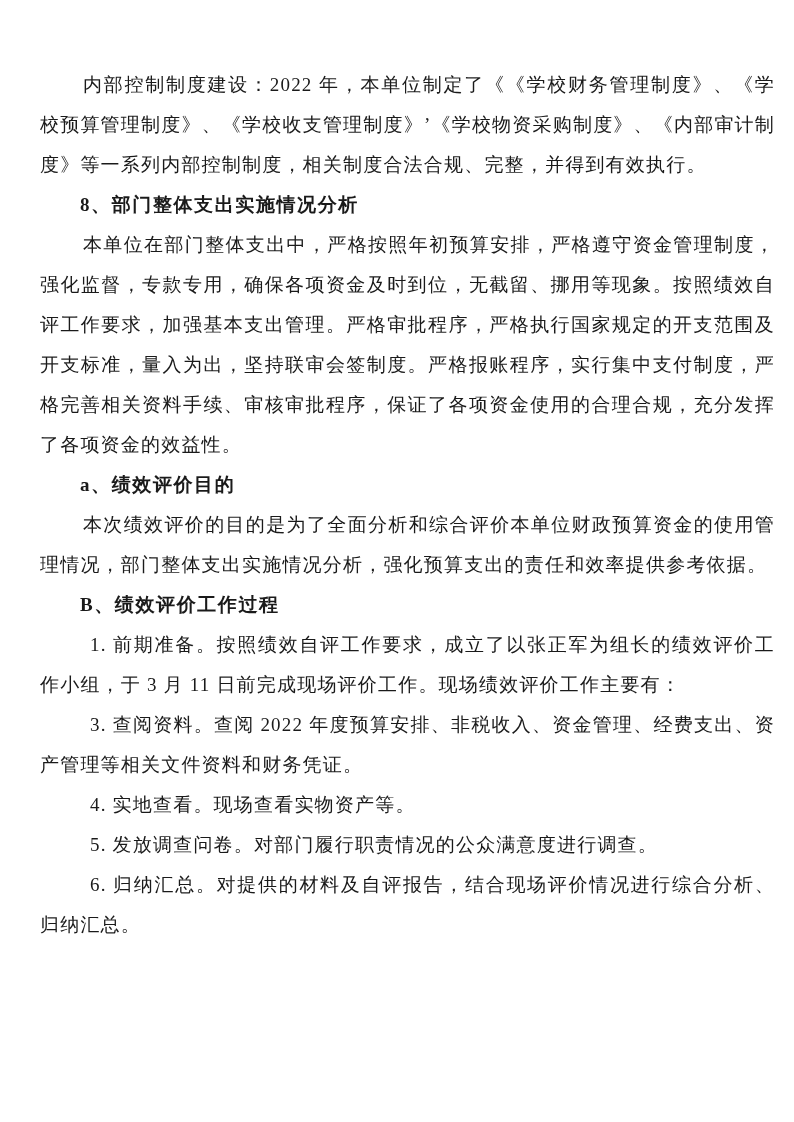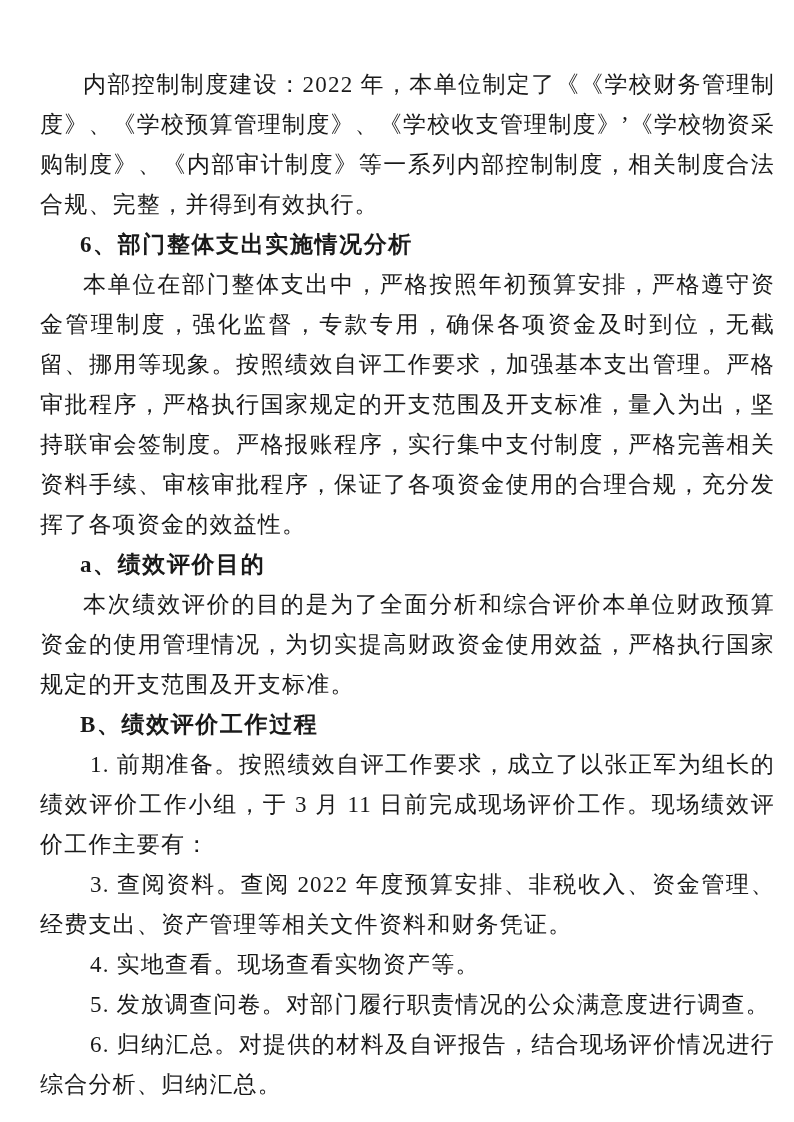--- a/index.html
+++ b/index.html
@@ -23,21 +23,21 @@
     left: 0;
     width: 794px;
     height: 1122px;
     padding: 65px 19px 20px 40px;
     color: #1a1a1a;
     font-family: "Liberation Serif", "DejaVu Serif", serif;
   }
   .block {
     margin: 0;
     padding: 0;
-    font-size: 23px;
+    font-size: 19px;
     line-height: 40px;
     letter-spacing: 1.2px;
     text-align: justify;
     text-justify: inter-ideograph;
     word-break: break-all;
   }
   .block.body {
     text-indent: 43px;
   }
   .block.numbered {
@@ -48,24 +48,24 @@
     text-indent: 40px;
     letter-spacing: 1.6px;
   }
 </style>
 </head>
 <body>
 
 <div class="page" style="background: rgb(255, 255, 255);">
   <div class="content" id="doc-content" style="color: rgb(26, 26, 26);">
       <p class="block body">内部控制制度建设：2022 年，本单位制定了《《学校财务管理制度》、《学校预算管理制度》、《学校收支管理制度》’《学校物资采购制度》、《内部审计制度》等一系列内部控制制度，相关制度合法合规、完整，并得到有效执行。</p>
-      <p class="block heading">6、部门整体支出实施情况分析</p>
+      <p class="block heading">8、部门整体支出实施情况分析</p>
       <p class="block body">本单位在部门整体支出中，严格按照年初预算安排，严格遵守资金管理制度，强化监督，专款专用，确保各项资金及时到位，无截留、挪用等现象。按照绩效自评工作要求，加强基本支出管理。严格审批程序，严格执行国家规定的开支范围及开支标准，量入为出，坚持联审会签制度。严格报账程序，实行集中支付制度，严格完善相关资料手续、审核审批程序，保证了各项资金使用的合理合规，充分发挥了各项资金的效益性。</p>
       <p class="block heading">a、绩效评价目的</p>
-      <p class="block body">本次绩效评价的目的是为了全面分析和综合评价本单位财政预算资金的使用管理情况，为切实提高财政资金使用效益，严格执行国家规定的开支范围及开支标准。</p>
+      <p class="block body">本次绩效评价的目的是为了全面分析和综合评价本单位财政预算资金的使用管理情况，部门整体支出实施情况分析，强化预算支出的责任和效率提供参考依据。</p>
       <p class="block heading">B、绩效评价工作过程</p>
       <p class="block numbered">1. 前期准备。按照绩效自评工作要求，成立了以张正军为组长的绩效评价工作小组，于 3 月 11 日前完成现场评价工作。现场绩效评价工作主要有：</p>
       <p class="block numbered">3. 查阅资料。查阅 2022 年度预算安排、非税收入、资金管理、经费支出、资产管理等相关文件资料和财务凭证。</p>
       <p class="block numbered">4. 实地查看。现场查看实物资产等。</p>
       <p class="block numbered">5. 发放调查问卷。对部门履行职责情况的公众满意度进行调查。</p>
       <p class="block numbered">6. 归纳汇总。对提供的材料及自评报告，结合现场评价情况进行综合分析、归纳汇总。</p>
     </div>
 </div>
 
 </body></html>

